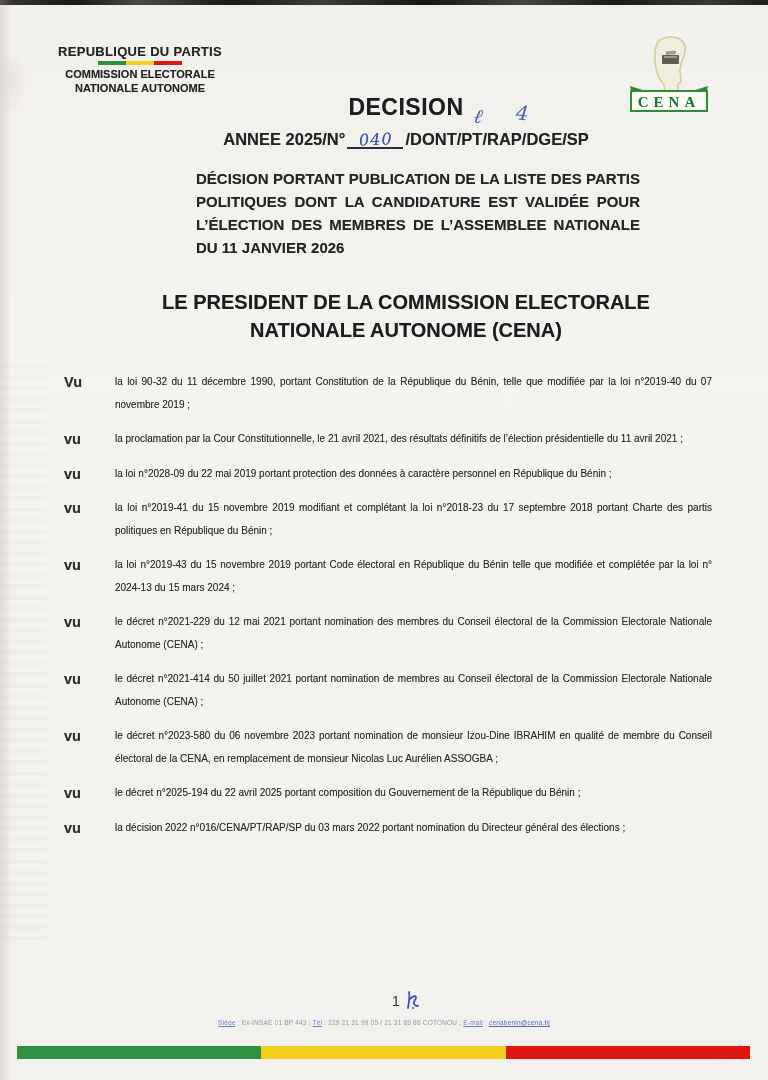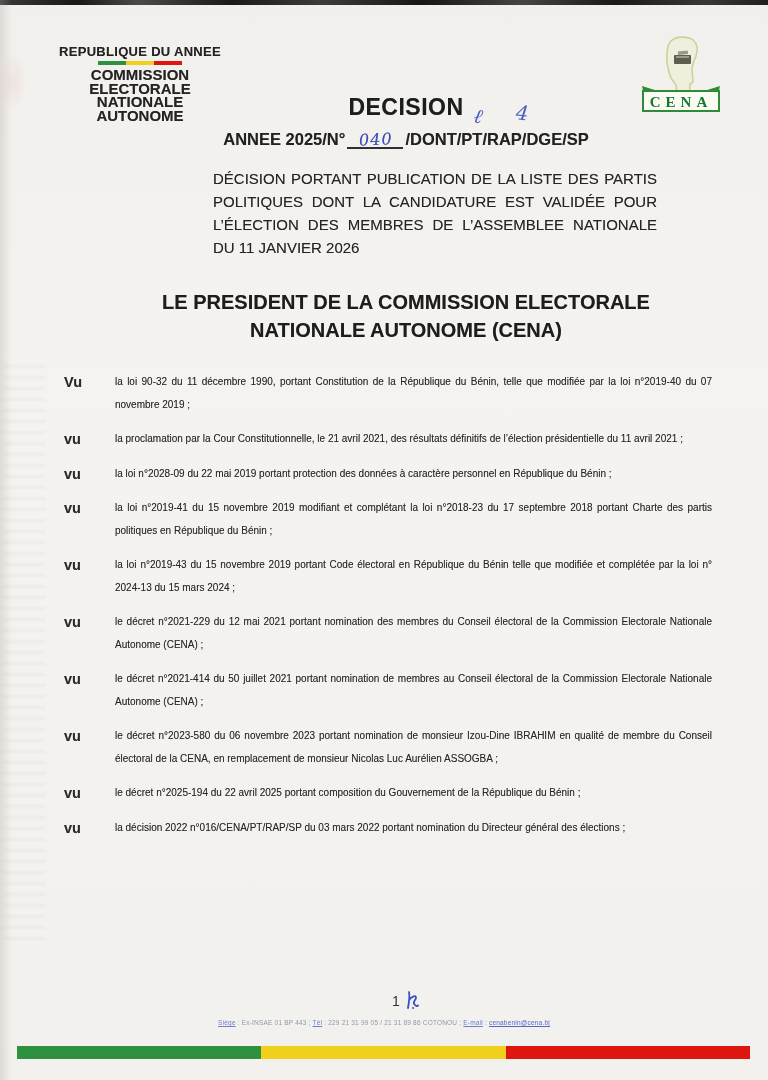--- a/index.html
+++ b/index.html
@@ -41,23 +41,23 @@
     position:absolute;top:44px;left:52px;width:176px;
     text-align:center;font-weight:bold;color:#232323;
     text-shadow:0 0 .5px rgba(0,0,0,.35);
   }
   .org-country{font-size:13px;letter-spacing:.3px;}
   .mini-flag{width:84px;height:4px;margin:2px auto 3px;display:flex;}
   .mini-flag span{flex:1;}
   .flag-green{background:var(--green);}
   .flag-yellow{background:var(--yellow);}
   .flag-red{background:var(--red);}
-  .org-line{font-size:15px;line-height:13.5px;}
-
-  .logo{position:absolute;top:34px;right:44px;width:86px;height:82px;}
+  .org-line{font-size:11px;line-height:13.5px;}
+
+  .logo{position:absolute;top:34px;right:56px;width:86px;height:82px;}
 
   
   .doc-title{
     position:absolute;top:94px;left:40px;width:732px;
     text-align:center;font-size:23px;font-weight:bold;color:#1d1d1d;
     letter-spacing:.5px;text-shadow:0 0 .6px rgba(0,0,0,.4);
   }
   .ref-line{
     position:absolute;top:130px;left:40px;width:732px;
     text-align:center;font-size:16.5px;font-weight:bold;color:#222;
@@ -74,22 +74,22 @@
   }
   .annot{
     position:absolute;color:var(--ink_blue);
     font-family:"DejaVu Serif",serif;font-style:italic;font-size:20px;
     opacity:.9;
   }
   .annot-1{top:104px;left:474px;transform:rotate(12deg);}
   .annot-2{top:101px;left:516px;transform:rotate(6deg);}
 
   .subject{
-    position:absolute;top:167px;left:213px;width:444px;
-    font-weight:normal;font-size:15px;line-height:23px;text-align:justify;
+    position:absolute;top:167px;left:196px;width:444px;
+    font-weight:bold;font-size:15px;line-height:23px;text-align:justify;
     color:#242424;text-shadow:0 0 .5px rgba(0,0,0,.35);
   }
 
   .heading{
     position:absolute;top:288px;left:40px;width:732px;
     text-align:center;font-weight:bold;font-size:20px;line-height:28px;
     color:#1d1d1d;text-shadow:0 0 .6px rgba(0,0,0,.4);
   }
 
   
@@ -128,21 +128,21 @@
 <body>
 
 <div class="page">
 
   <div class="top-strip"></div>
   <div class="left-edge"></div>
   <div class="ghost-text"></div>
   <div class="smudge"></div>
 
   <div class="org-block">
-    <div class="org-country">REPUBLIQUE DU ANNEE</div>
+    <div class="org-country">REPUBLIQUE DU PARTIS</div>
     <div class="mini-flag">
       <span class="flag-green"></span>
       <span class="flag-yellow"></span>
       <span class="flag-red"></span>
     </div>
     <div class="org-line">COMMISSION ELECTORALE</div>
     <div class="org-line">NATIONALE AUTONOME</div>
   </div>
 
   <div class="logo">

